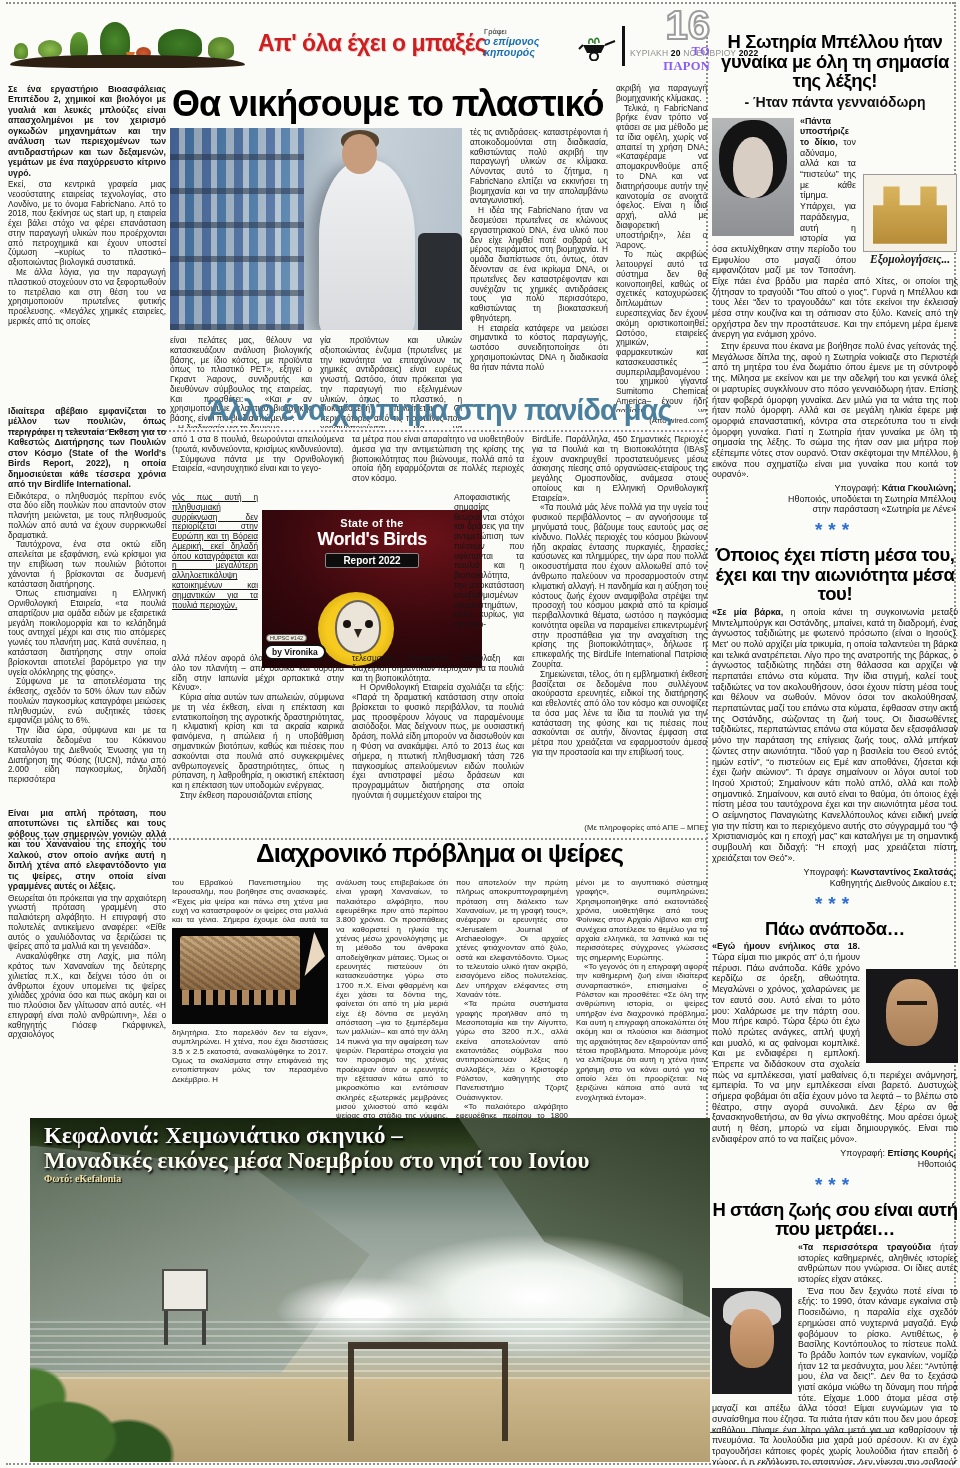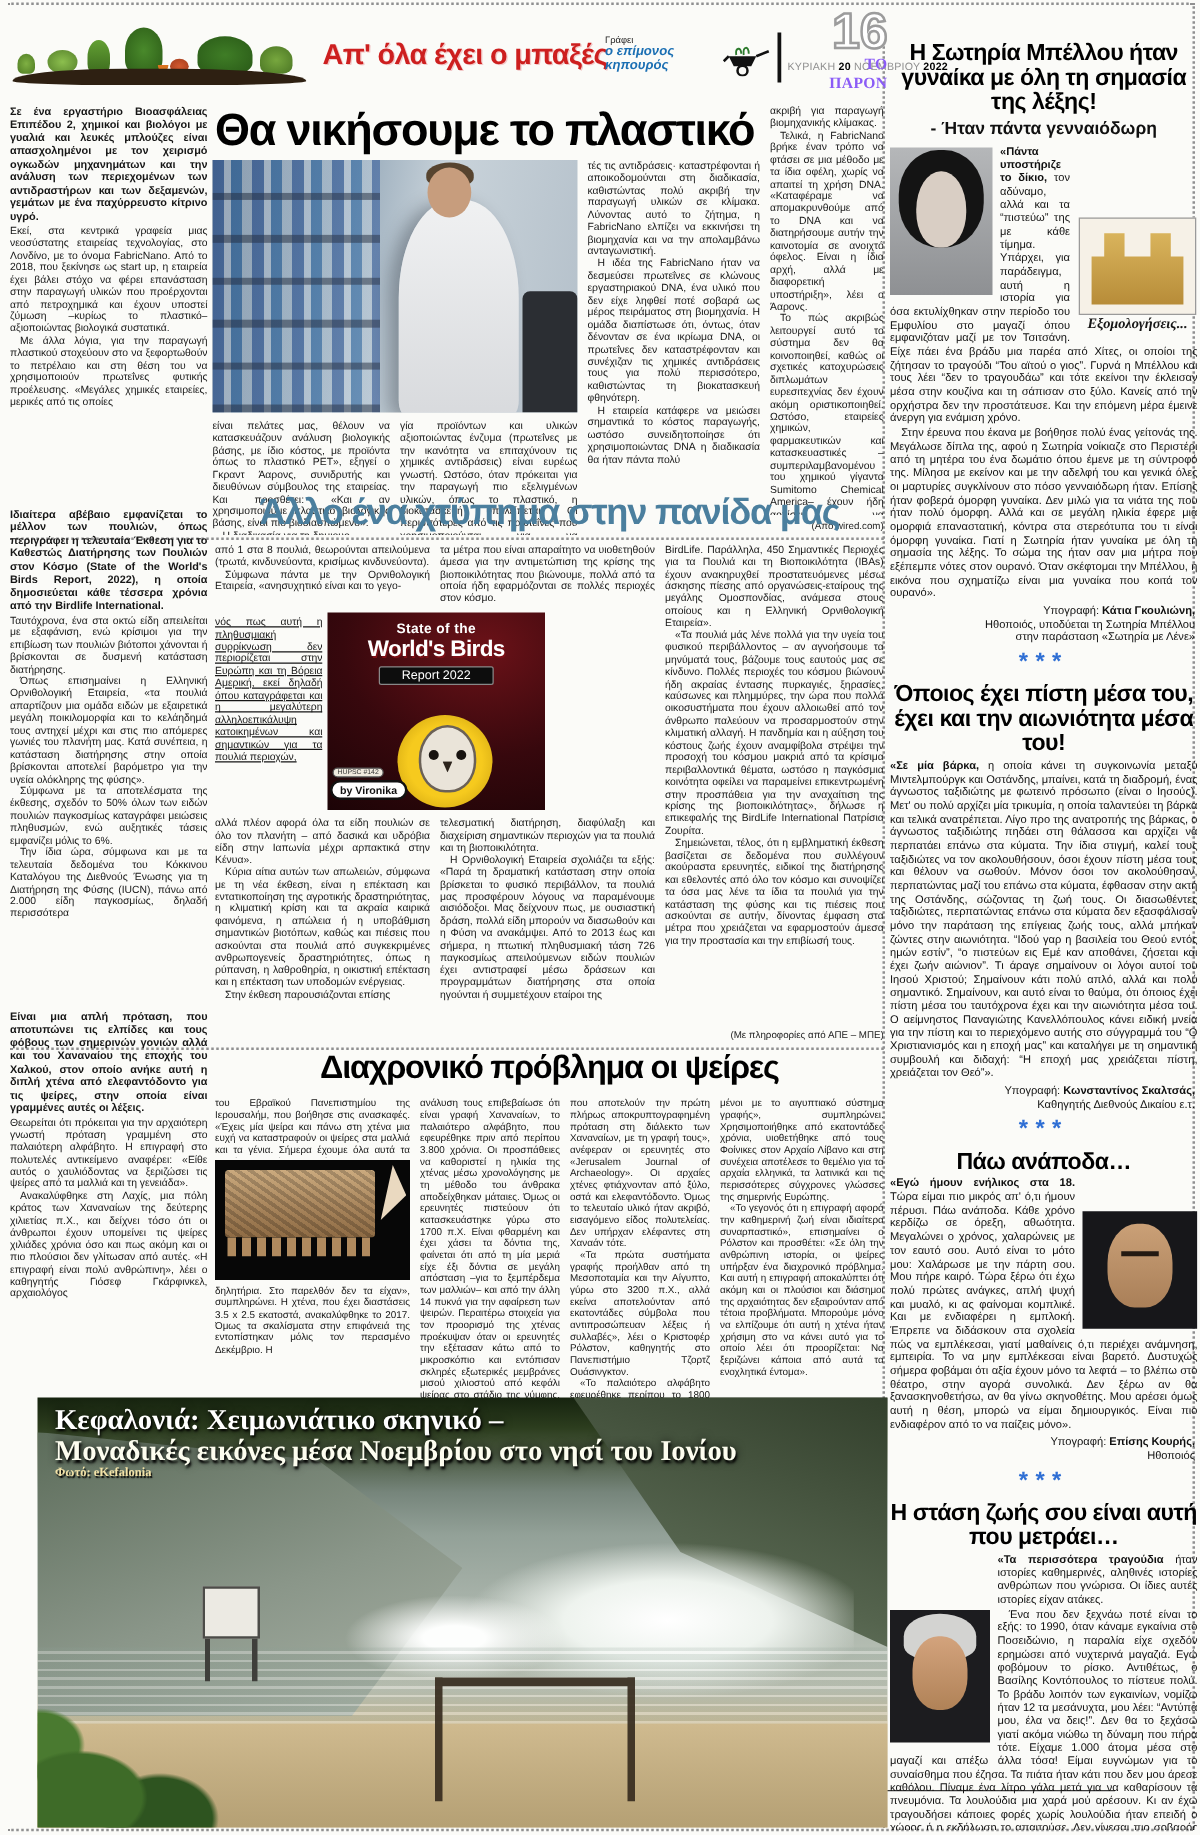--- a/index.html
+++ b/index.html
@@ -40,24 +40,24 @@
   .h-main{position:absolute;font-weight:bold;color:#000;letter-spacing:-1px;line-height:1;white-space:nowrap;}
   
   .lab{position:absolute;left:162px;top:44px;width:292px;height:202px;background:linear-gradient(100deg,#5f7288 0%,#8ba0b2 30%,#c9d3da 58%,#b4c0ca 100%);overflow:hidden;}
   .lab-shelf{position:absolute;left:0;top:0;width:46%;height:100%;opacity:.85;background:repeating-linear-gradient(0deg,rgba(25,35,55,.55) 0 6px,rgba(0,0,0,0) 6px 34px),repeating-linear-gradient(90deg,rgba(36,78,150,.6) 0 9px,rgba(214,226,238,.55) 9px 15px,rgba(22,90,160,.55) 15px 24px,rgba(196,212,226,.5) 24px 32px);}
   .lab-person{position:absolute;right:16%;top:16%;width:33%;height:86%;background:linear-gradient(#f0f1f2,#d8dadd);border-radius:45% 45% 8% 8%;box-shadow:-8px 2px 14px rgba(20,30,40,.35);}
   .lab-head{position:absolute;right:29%;top:3%;width:12%;height:20%;background:#c79d7d;border-radius:50%;}
   .lab-hair{position:absolute;right:28.5%;top:1%;width:13%;height:10%;background:#57442f;border-radius:50% 50% 40% 40%;}
   .lab-chair{position:absolute;right:0;bottom:0;width:15%;height:48%;background:#2b2e33;border-radius:6px 6px 0 0;}
   
   .h-birds{color:#4b7f9e;}
-  .swb{position:absolute;left:254px;top:56px;width:174px;height:158px;background:radial-gradient(130% 110% at 72% 18%,#6b1218 0%,#37080d 50%,#170305 100%);color:#fff;overflow:hidden;}
+  .swb{position:absolute;left:254px;top:76px;width:220px;height:158px;background:radial-gradient(130% 110% at 72% 18%,#6b1218 0%,#37080d 50%,#170305 100%);color:#fff;overflow:hidden;}
   .swb-l1{margin:7px 12px 0;font-size:11px;font-weight:bold;text-align:center;letter-spacing:.3px;}
   .swb-l2{margin:0 6px;font-size:18px;font-weight:bold;text-align:center;letter-spacing:-.5px;text-shadow:1px 1px 0 #7c1016;}
-  .swb-l3{margin:3px auto 0;width:max-content;font-size:10px;font-weight:normal;background:#0d0d0d;border:1px solid #888;padding:1px 17px;border-radius:2px;}
+  .swb-l3{margin:3px auto 0;width:max-content;font-size:10px;font-weight:bold;background:#0d0d0d;border:1px solid #888;padding:1px 17px;border-radius:2px;}
   .swb-bird{position:absolute;left:56px;bottom:2px;width:76px;height:74px;}
   .bird-circle{position:absolute;inset:0;background:radial-gradient(#f6ca1e 55%,#c59a0d);border-radius:50%;}
   .bird-face{position:absolute;left:17px;top:8px;width:42px;height:50px;background:#eae4d9;border:2px solid #6b6157;border-radius:50% 50% 46% 46%;}
   .bird-eye{position:absolute;top:18px;width:8px;height:8px;background:#181310;border-radius:50%;}
   .bird-eye.l{left:6px;} .bird-eye.r{right:6px;}
   .bird-beak{position:absolute;left:17px;top:27px;width:8px;height:9px;background:#2c241c;clip-path:polygon(0 0,100% 0,50% 100%);}
   .swb-tag1{position:absolute;left:4px;bottom:26px;font-size:5.5px;background:#efe9dd;color:#333;border:1px solid #555;border-radius:6px;padding:0 3px;}
   .swb-tag2{position:absolute;left:2px;bottom:8px;font-size:8.5px;font-weight:bold;background:#fff;color:#111;border:2px solid #111;border-radius:9px;padding:1px 6px;}
   
   .comb{position:absolute;left:164px;top:122px;width:156px;height:96px;background:#070707;overflow:hidden;}
@@ -192,20 +192,21 @@
         <p>Το πώς ακριβώς λειτουργεί αυτό το σύστημα δεν θα κοινοποιηθεί, καθώς οι σχετικές κατοχυρώσεις διπλωμάτων ευρεσιτεχνίας δεν έχουν ακόμη οριστικοποιηθεί. Ωστόσο, εταιρείες χημικών, φαρμακευτικών και κατασκευαστικές –συμπεριλαμβανομένου του χημικού γίγαντα Sumitomo Chemical America– έχουν ήδη αρχίσει να συνεργάζονται με τη FabricNano. «Οραματιζόμαστε να λειτουργούμε αποτελεσματικά σε βιομηχανική κλίμακα εντός τριών ετών», καταλήγει ο Άαρονς.</p>
       </div>
     <div class="bd credit" style="left:608px;top:330px;width:91px;height:12px;">(Από wired.com)</div>
   </div>
 
   <div class="abs" style="left:8px;top:434px;width:699px;height:400px;">
     <div class="h-main h-birds" style="left:164px;top:-38px;width:535px;font-size:29px;text-align:center;white-space:normal;">Άλλο ένα χτύπημα στην πανίδα μας</div>
     <div class="bd" style="left:0;top:-28px;width:158px;height:428px;">
       <div class="lead">Ιδιαίτερα αβέβαιο εμφανίζεται το μέλλον των πουλιών, όπως περιγράφει η τελευταία Έκθεση για το Καθεστώς Διατήρησης των Πουλιών στον Κόσμο (State of the World's Birds Report, 2022), η οποία δημοσιεύεται κάθε τέσσερα χρόνια από την Birdlife International.</div>
       <div>
+          <p>Ειδικότερα, ο πληθυσμός περίπου ενός στα δύο είδη πουλιών που απαντούν στον πλανήτη μειώνεται, με τους πληθυσμούς πολλών από αυτά να έχουν συρρικνωθεί δραματικά.</p>
           <p>Ταυτόχρονα, ένα στα οκτώ είδη απειλείται με εξαφάνιση, ενώ κρίσιμοι για την επιβίωση των πουλιών βιότοποι χάνονται ή βρίσκονται σε δυσμενή κατάσταση διατήρησης.</p>
           <p>Όπως επισημαίνει η Ελληνική Ορνιθολογική Εταιρεία, «τα πουλιά απαρτίζουν μια ομάδα ειδών με εξαιρετικά μεγάλη ποικιλομορφία και το κελάηδημά τους αντηχεί μέχρι και στις πιο απόμερες γωνιές του πλανήτη μας. Κατά συνέπεια, η κατάσταση διατήρησης στην οποία βρίσκονται αποτελεί βαρόμετρο για την υγεία ολόκληρης της φύσης».</p>
           <p>Σύμφωνα με τα αποτελέσματα της έκθεσης, σχεδόν το 50% όλων των ειδών πουλιών παγκοσμίως καταγράφει μειώσεις πληθυσμών, ενώ αυξητικές τάσεις εμφανίζει μόλις το 6%.</p>
           <p>Την ίδια ώρα, σύμφωνα και με τα τελευταία δεδομένα του Κόκκινου Καταλόγου της Διεθνούς Ένωσης για τη Διατήρηση της Φύσης (IUCN), πάνω από 2.000 είδη παγκοσμίως, δηλαδή περισσότερα</p>
         </div>
     </div>
     <div class="bd" style="left:164px;top:1px;width:172px;height:56px;">
         <p>από 1 στα 8 πουλιά, θεωρούνται απειλούμενα (τρωτά, κινδυνεύοντα, κρισίμως κινδυνεύοντα).</p>
         <p>Σύμφωνα πάντα με την Ορνιθολογική Εταιρεία, «ανησυχητικό είναι και το γεγο-</p>
       </div>
@@ -227,20 +228,23 @@
           <span class="bird-eye l"></span>
           <span class="bird-eye r"></span>
           <span class="bird-beak"></span>
         </div>
       </div>
       <div class="swb-tag1">HUPSC #142</div>
       <div class="swb-tag2">by Vironika</div>
     </div>
     <div class="bd" style="left:344px;top:1px;width:172px;height:56px;">
         <p>τα μέτρα που είναι απαραίτητο να υιοθετηθούν άμεσα για την αντιμετώπιση της κρίσης της βιοποικιλότητας που βιώνουμε, πολλά από τα οποία ήδη εφαρμόζονται σε πολλές περιοχές στον κόσμο.</p>
+      </div>
+    <div class="bd" style="left:446px;top:59px;width:70px;height:157px;">
+        <p>Αποφασιστικής σημασίας θεωρούνται στόχοι και δράσεις για την αντιμετώπιση των πιέσεων που υφίστανται τα πουλιά και η βιοποικιλότητα, την αποκατάσταση υποβαθμισμένων οικοσυστημάτων, αλλά, κυρίως, για την απο-</p>
       </div>
     <div class="bd" style="left:344px;top:220px;width:172px;height:180px;">
         <p>τελεσματική διατήρηση, διαφύλαξη και διαχείριση σημαντικών περιοχών για τα πουλιά και τη βιοποικιλότητα.</p>
         <p>Η Ορνιθολογική Εταιρεία σχολιάζει τα εξής: «Παρά τη δραματική κατάσταση στην οποία βρίσκεται το φυσικό περιβάλλον, τα πουλιά μας προσφέρουν λόγους να παραμένουμε αισιόδοξοι. Μας δείχνουν πως, με ουσιαστική δράση, πολλά είδη μπορούν να διασωθούν και η Φύση να ανακάμψει. Από το 2013 έως και σήμερα, η πτωτική πληθυσμιακή τάση 726 παγκοσμίως απειλούμενων ειδών πουλιών έχει αντιστραφεί μέσω δράσεων και προγραμμάτων διατήρησης στα οποία ηγούνται ή συμμετέχουν εταίροι της</p>
       </div>
     <div class="bd" style="left:524px;top:1px;width:175px;height:385px;">
         <p>BirdLife. Παράλληλα, 450 Σημαντικές Περιοχές για τα Πουλιά και τη Βιοποικιλότητα (ΙΒΑs) έχουν ανακηρυχθεί προστατευόμενες μέσω άσκησης πίεσης από οργανώσεις-εταίρους της μεγάλης Ομοσπονδίας, ανάμεσα στους οποίους και η Ελληνική Ορνιθολογική Εταιρεία».</p>
         <p>«Τα πουλιά μάς λένε πολλά για την υγεία του φυσικού περιβάλλοντος – αν αγνοήσουμε τα μηνύματά τους, βάζουμε τους εαυτούς μας σε κίνδυνο. Πολλές περιοχές του κόσμου βιώνουν ήδη ακραίας έντασης πυρκαγιές, ξηρασίες, καύσωνες και πλημμύρες, την ώρα που πολλά οικοσυστήματα που έχουν αλλοιωθεί από τον άνθρωπο παλεύουν να προσαρμοστούν στην κλιματική αλλαγή. Η πανδημία και η αύξηση του κόστους ζωής έχουν αναμφίβολα στρέψει την προσοχή του κόσμου μακριά από τα κρίσιμα περιβαλλοντικά θέματα, ωστόσο η παγκόσμια κοινότητα οφείλει να παραμείνει επικεντρωμένη στην προσπάθεια για την αναχαίτιση της κρίσης της βιοποικιλότητας», δήλωσε η επικεφαλής της BirdLife International Πατρίσια Ζουρίτα.</p>
         <p>Σημειώνεται, τέλος, ότι η εμβληματική έκθεση βασίζεται σε δεδομένα που συλλέγουν ακούραστα ερευνητές, ειδικοί της διατήρησης και εθελοντές από όλο τον κόσμο και συνοψίζει τα όσα μας λένε τα ίδια τα πουλιά για την κατάσταση της φύσης και τις πιέσεις που ασκούνται σε αυτήν, δίνοντας έμφαση στα μέτρα που χρειάζεται να εφαρμοστούν άμεσα για την προστασία και την επιβίωσή τους.</p>
       </div>

